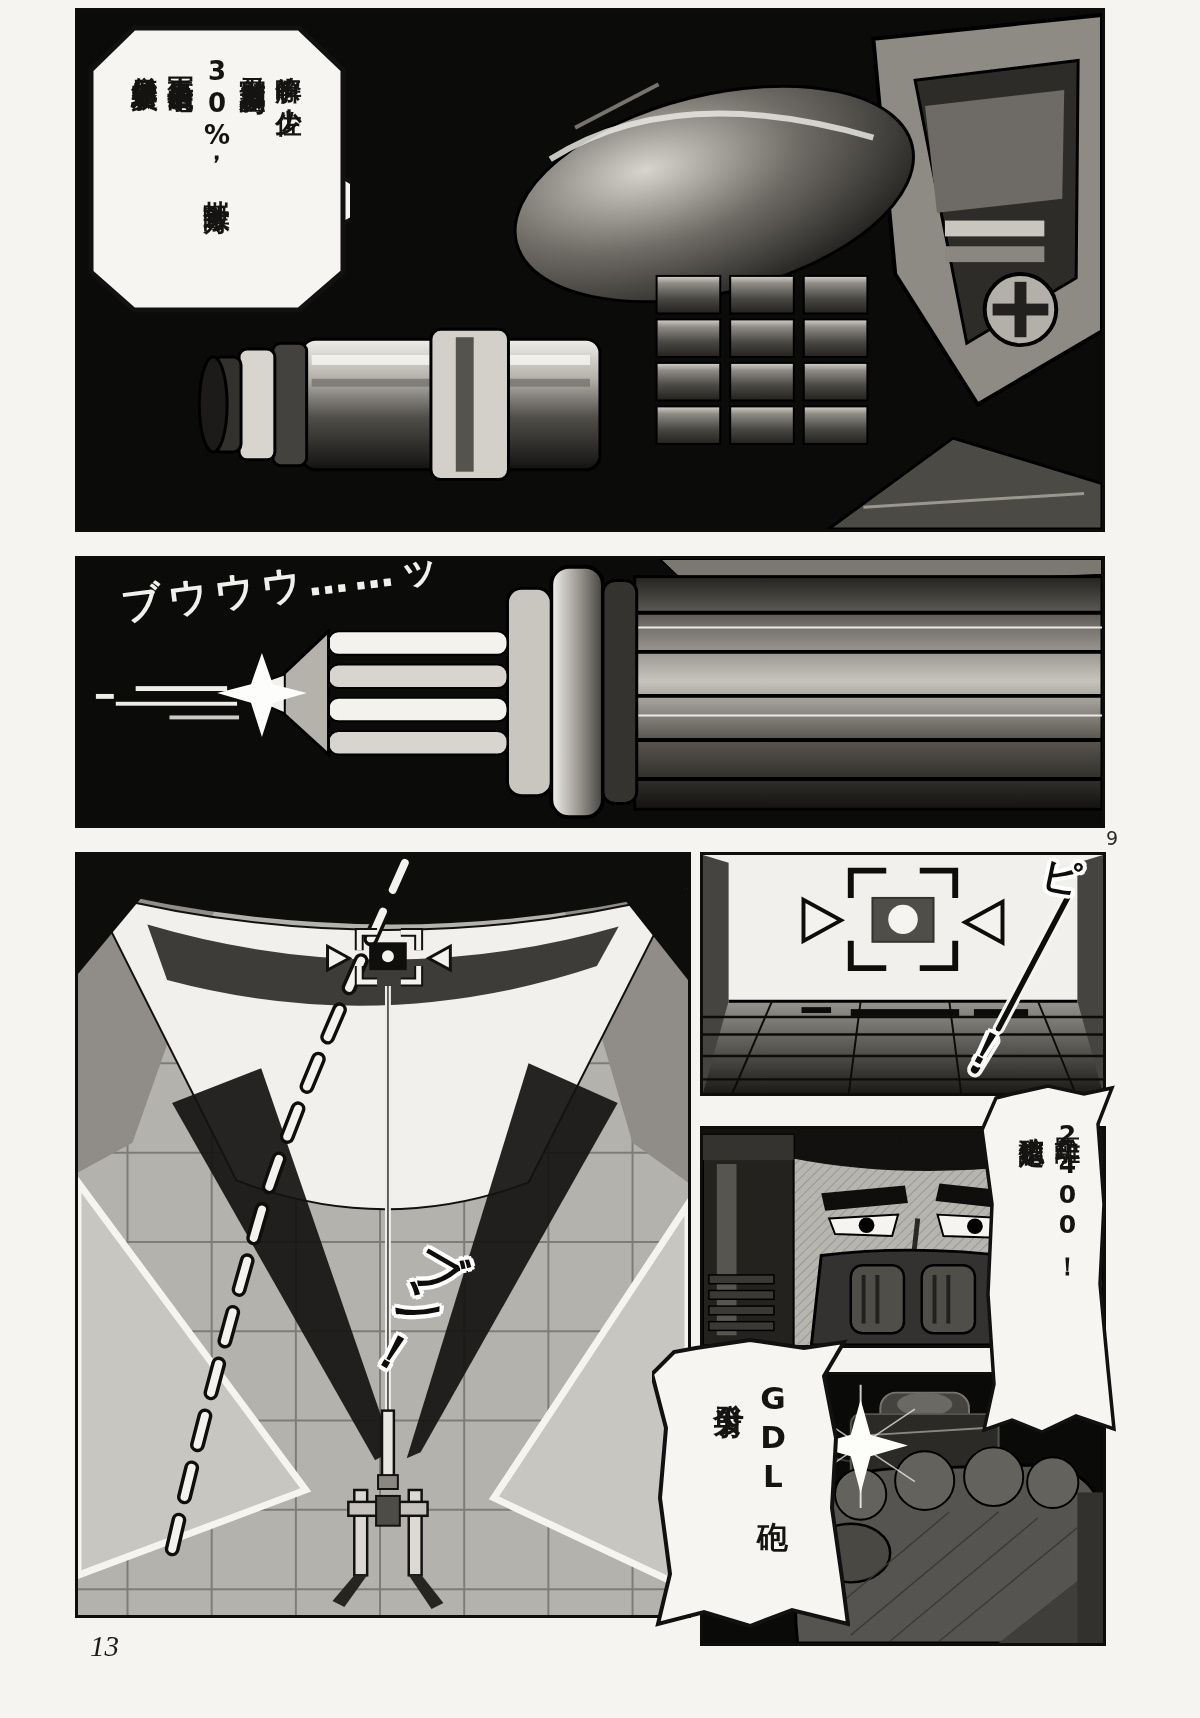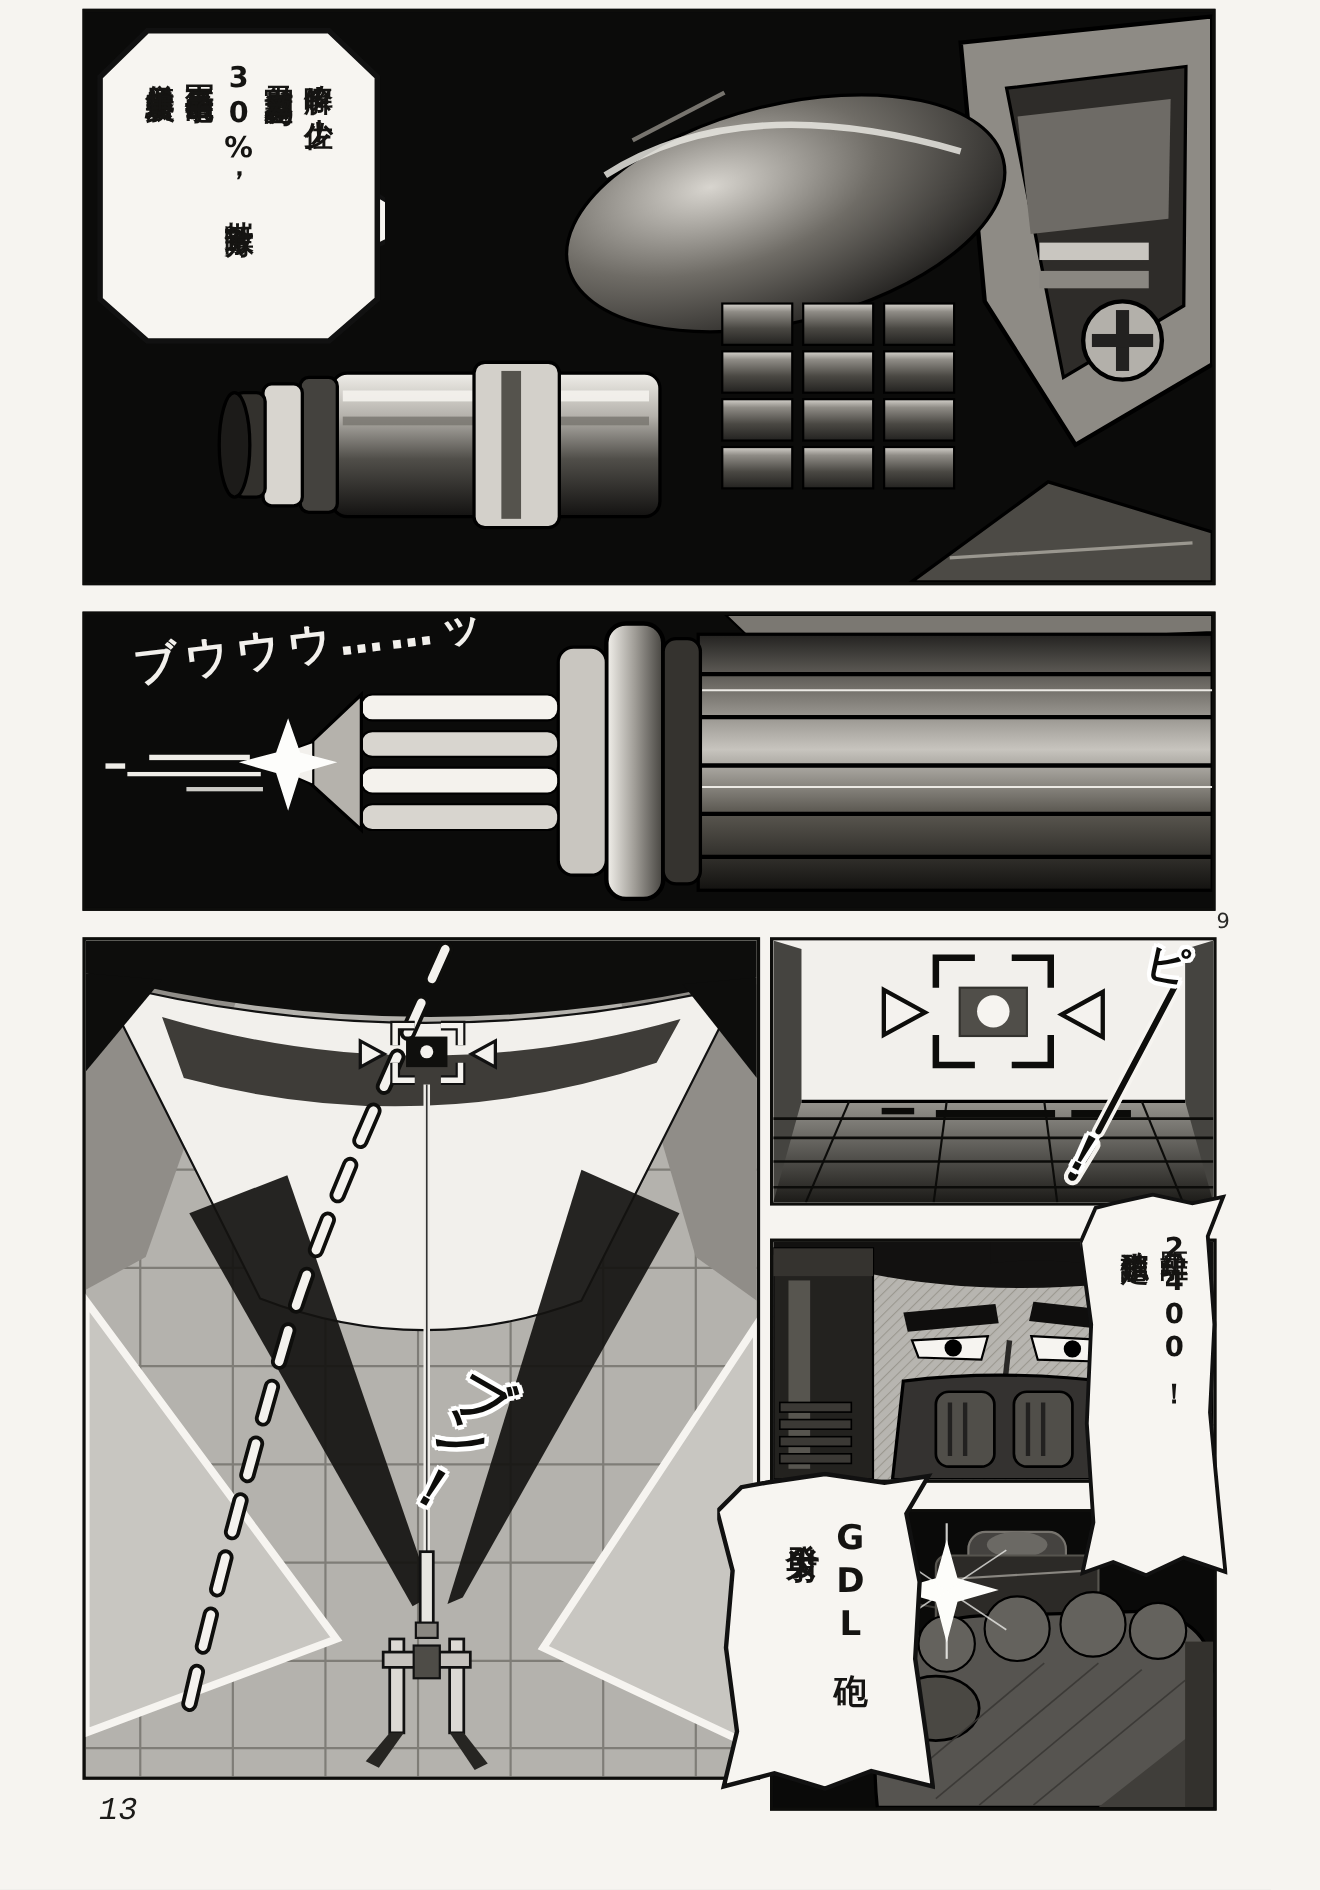--- a/index.html
+++ b/index.html
@@ -20,21 +20,21 @@
   }
   .vcol{display:block;}
   .sfx{position:absolute;z-index:7;font-weight:700;white-space:nowrap;}
   .sfx-v{writing-mode:vertical-rl;text-orientation:upright;}
   .outline-w{
     color:#0d0d0b;
     text-shadow:-3px -3px 0 #fff,3px -3px 0 #fff,-3px 3px 0 #fff,3px 3px 0 #fff,
                 -4px 0 0 #fff,4px 0 0 #fff,0 -4px 0 #fff,0 4px 0 #fff;
   }
   .marker{position:absolute;z-index:4;font-size:19px;color:#2a2a28;font-weight:400;}
-  .pagenum{position:absolute;z-index:4;font-family:Liberation Mono, monospace;font-style:italic;font-size:29px;color:#1c1b19;}
+  .pagenum{position:absolute;z-index:4;font-family:Liberation Serif, serif;font-style:italic;font-size:29px;color:#1c1b19;}
 </style>
 </head>
 <body>
 
 <div class="manga-page">
 
   <div class="panel p-black" style="left:75px;top:8px;width:1030px;height:524px;">
     <svg viewBox="0 0 1030 524" preserveAspectRatio="none">
       <defs>
         <radialGradient id="pod" cx="35%" cy="30%" r="85%">

